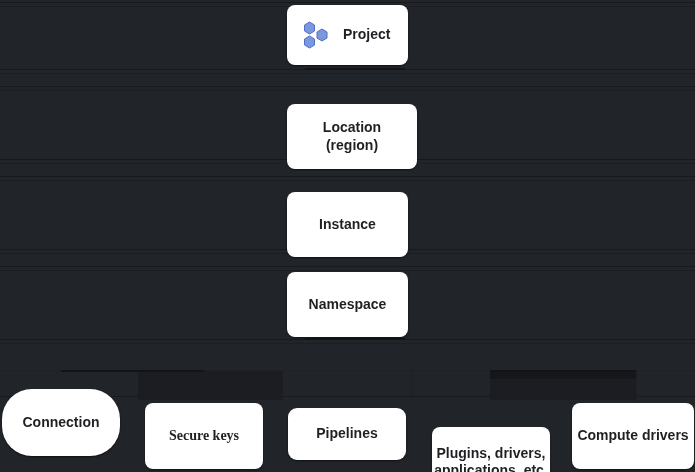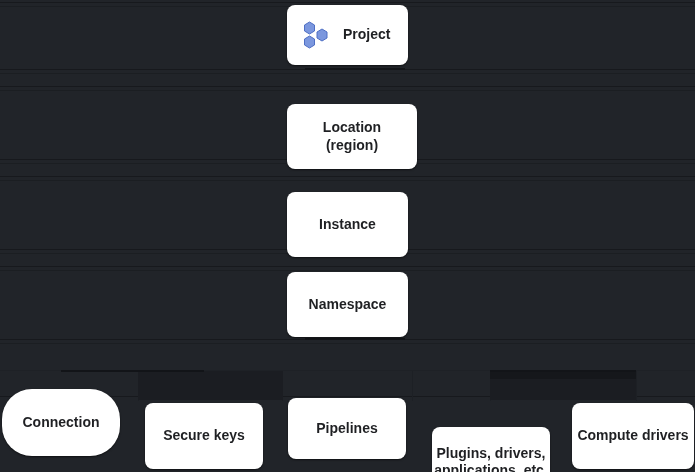--- a/index.html
+++ b/index.html
@@ -150,25 +150,25 @@
   </div>
 
   <div class="node" style="left:287px; top:272px; width:121px; height:65px;">
     <span class="label">Namespace</span>
   </div>
 
   <div class="node" style="left:2px; top:389px; width:118px; height:67px;border-radius:30px;">
     <span class="label">Connection</span>
   </div>
 
-  <div class="node" style="left:145px; top:403px; width:118px; height:66px;">
+  <div class="node" style="left:145px; top:403px; width:118px; height:66px;font-family:Liberation Serif, serif;">
     <span class="label">Secure keys</span>
   </div>
 
-  <div class="node" style="left:288px; top:398px; width:118px; height:61px;">
+  <div class="node" style="left:288px; top:408px; width:118px; height:52px;border-radius:9px;">
     <span class="label">Pipelines</span>
   </div>
 
   <div class="node" style="left:432px; top:399px; width:118px; height:70px;margin-top:28px;">
     <span class="label">Plugins, drivers,
 applications, etc.</span>
   </div>
 
   <div class="node" style="left:572px; top:403px; width:122px; height:66px;">
     <span class="label">Compute drivers</span>

